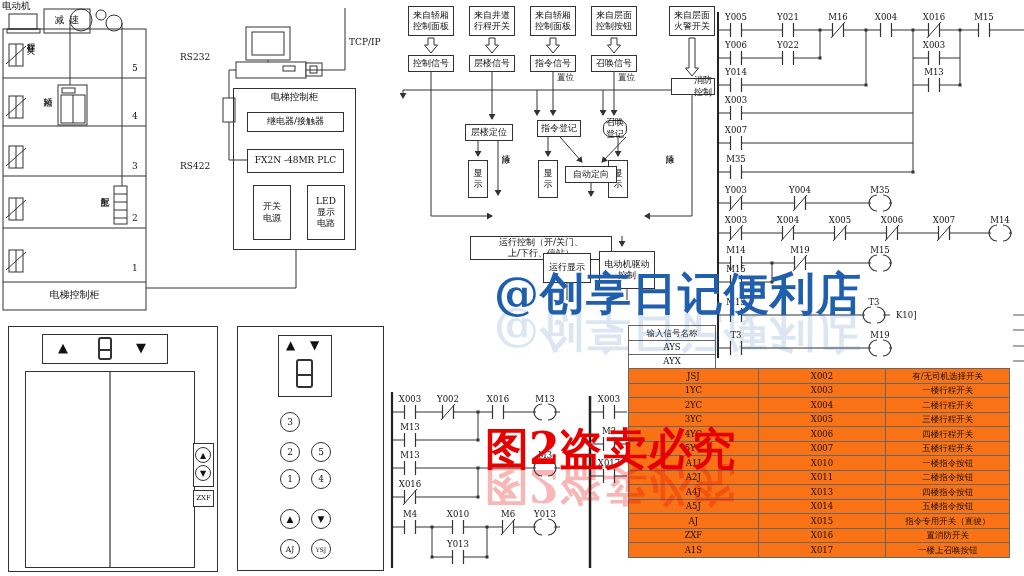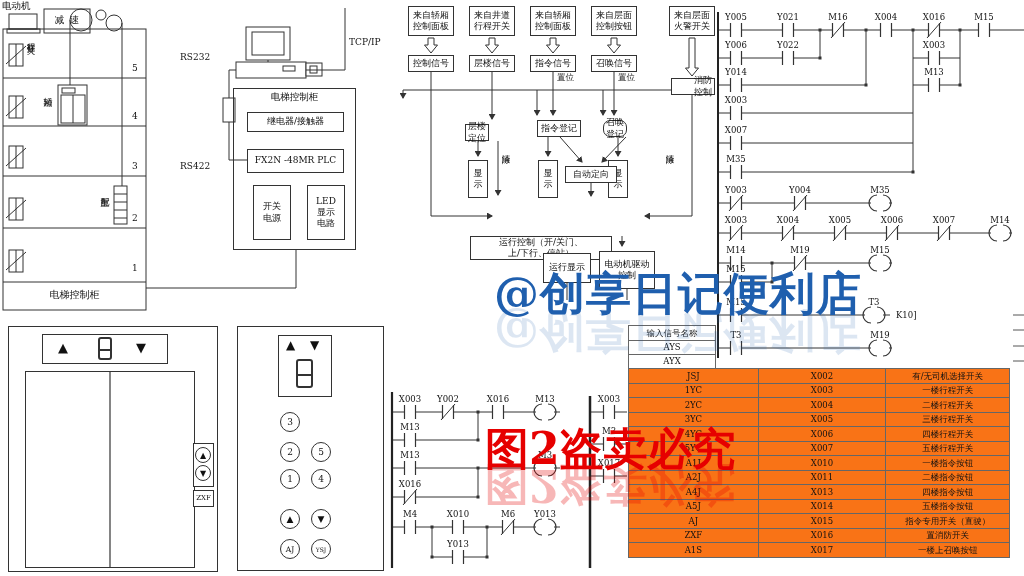--- a/index.html
+++ b/index.html
@@ -460,21 +460,21 @@
 
   <div class="box z3" style="left:408px;top:55px;width:46px;height:17px;">控制信号</div>
   <div class="box z3" style="left:469px;top:55px;width:46px;height:17px;">层楼信号</div>
   <div class="box z3" style="left:530px;top:55px;width:46px;height:17px;">指令信号</div>
   <div class="box z3" style="left:591px;top:55px;width:46px;height:17px;">召唤信号</div>
   <div class="box z3" style="left:671px;top:78px;width:44px;height:17px;padding-left:20px;">消防控制</div>
 
   <div class="lbl" style="left:557px;top:73px;font-size:8.5px;">置位</div>
   <div class="lbl" style="left:618px;top:73px;font-size:8.5px;">置位</div>
 
-  <div class="box z3" style="left:465px;top:124px;width:24px;height:17px;">层楼定位</div>
+  <div class="box z3" style="left:465px;top:124px;width:48px;height:17px;">层楼定位</div>
   <div class="box z3" style="left:537px;top:120px;width:44px;height:17px;">指令登记</div>
   <div class="box z3" style="left:603px;top:120px;width:24px;height:17px;border-radius:7px;">召唤登记</div>
 
   <div class="box pre z3" style="left:468px;top:160px;width:20px;height:38px;">显
 示</div>
   <div class="box pre z3" style="left:538px;top:160px;width:20px;height:38px;">显
 示</div>
   <div class="box pre z3" style="left:608px;top:160px;width:20px;height:38px;">显
 示</div>
 

